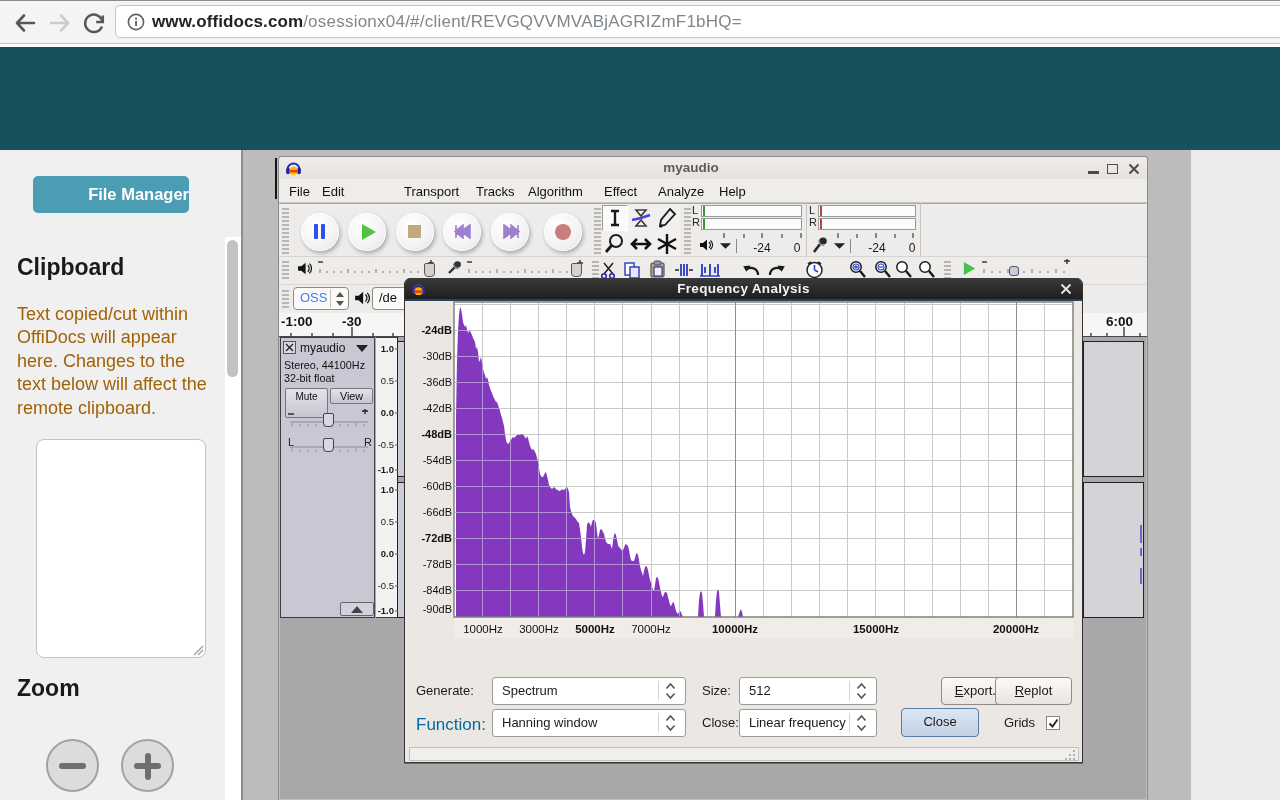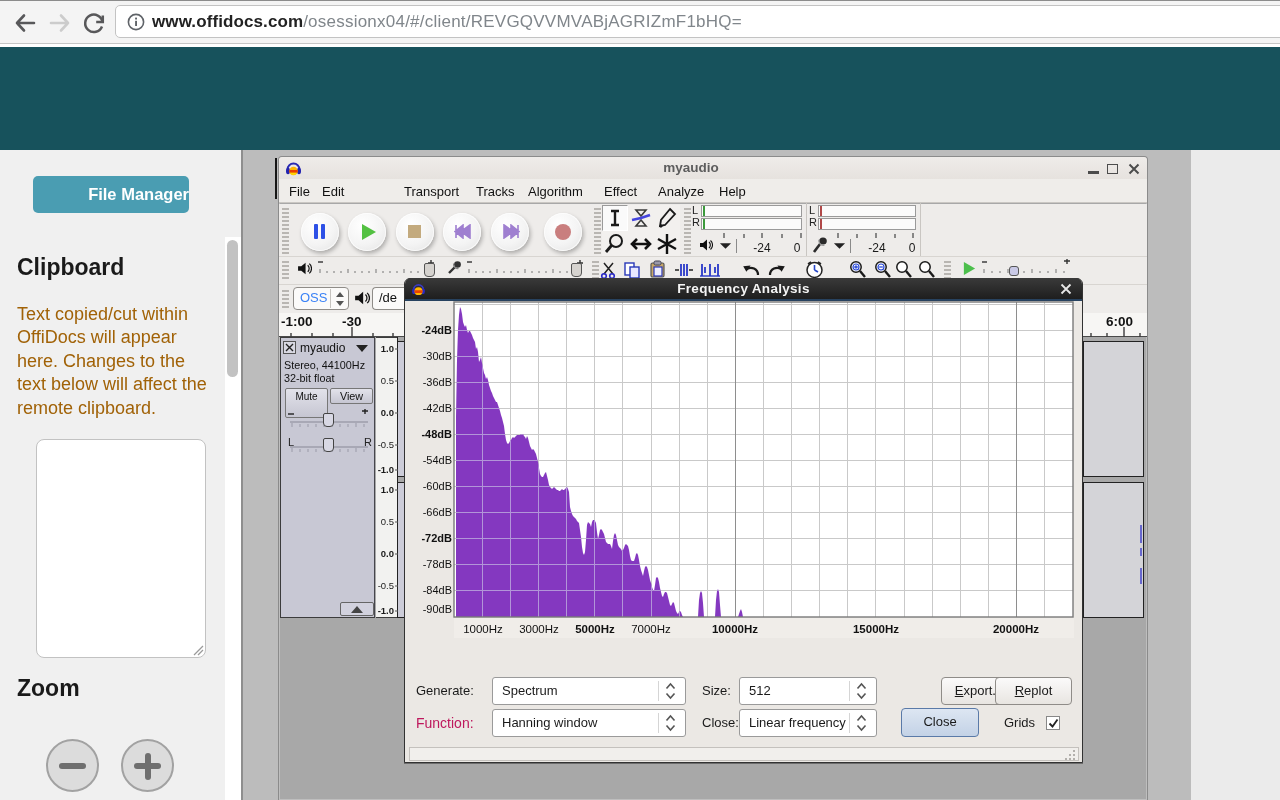--- a/index.html
+++ b/index.html
@@ -469,21 +469,21 @@
 <div class="a cmb" style="left:492px;top:677px;width:194px;height:28px;">
     <span>Spectrum</span>
   </div>
 <div class="a aud" style="left:702px;top:683px;font-size:13px;color:#1a1a1a;">Size:</div>
 <div class="a cmb" style="left:739px;top:677px;width:138px;height:28px;">
     <span>512</span>
   </div>
 <div class="a btn" style="left:901px;top:677px;width:76px;height:28px;margin-left:40px;"><u>E</u>xport...</div>
 <div class="a btn" style="left:995px;top:677px;width:77px;height:28px;"><u>R</u>eplot</div>
 
-<div class="a aud" style="left:416px;top:715px;font-size:14px;color:#be185d;">Function:</div>
+<div class="a aud" style="left:416px;top:715px;font-size:17px;color:#0369a1;">Function:</div>
 <div class="a cmb" style="left:492px;top:709px;width:194px;height:28px;">
     <span>Hanning window</span>
   </div>
 <div class="a aud" style="left:702px;top:715px;font-size:13px;color:#1a1a1a;">Close:</div>
 <div class="a cmb" style="left:739px;top:709px;width:138px;height:28px;">
     <span>Linear frequency</span>
   </div>
 <div class="a btn" style="left:901px;top:708px;width:78px;height:29px;background:linear-gradient(#dde6f2,#c3d2e6);border:1px solid #5a7aa8;">Close</div>
 <div class="a aud" style="left:1004px;top:715px;font-size:13px;color:#1a1a1a;">Grids</div>
 <div class="a" style="left:1046px;top:716px;width:14px;height:14px;background:#fff;border:1px solid #888;"></div>

